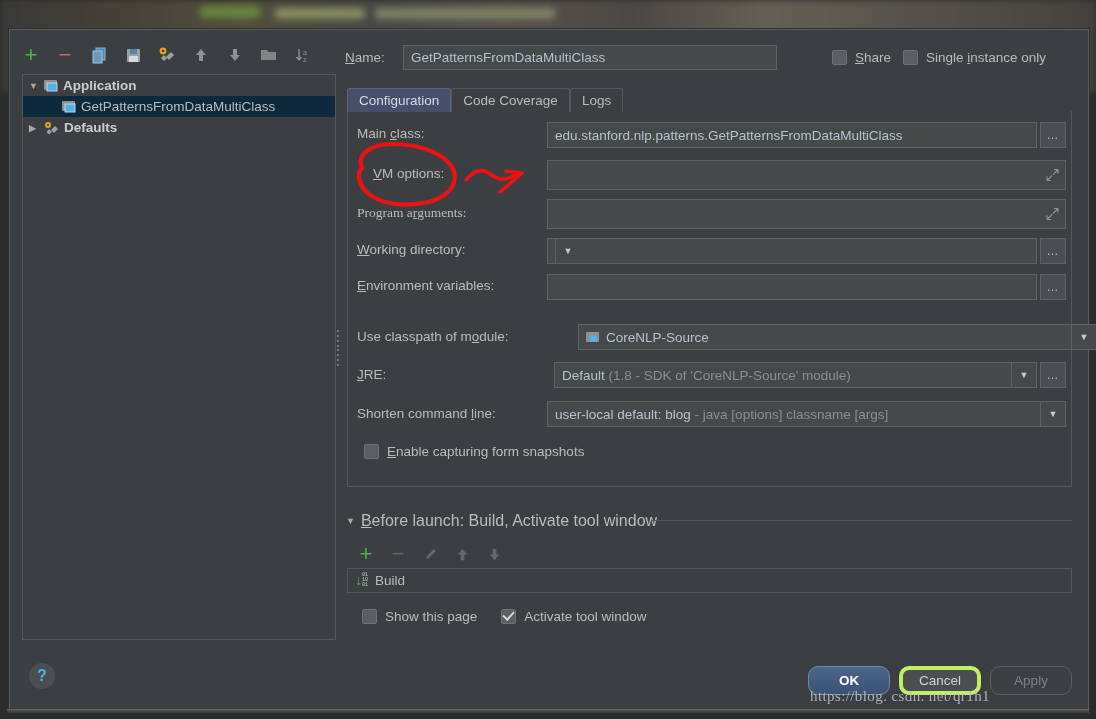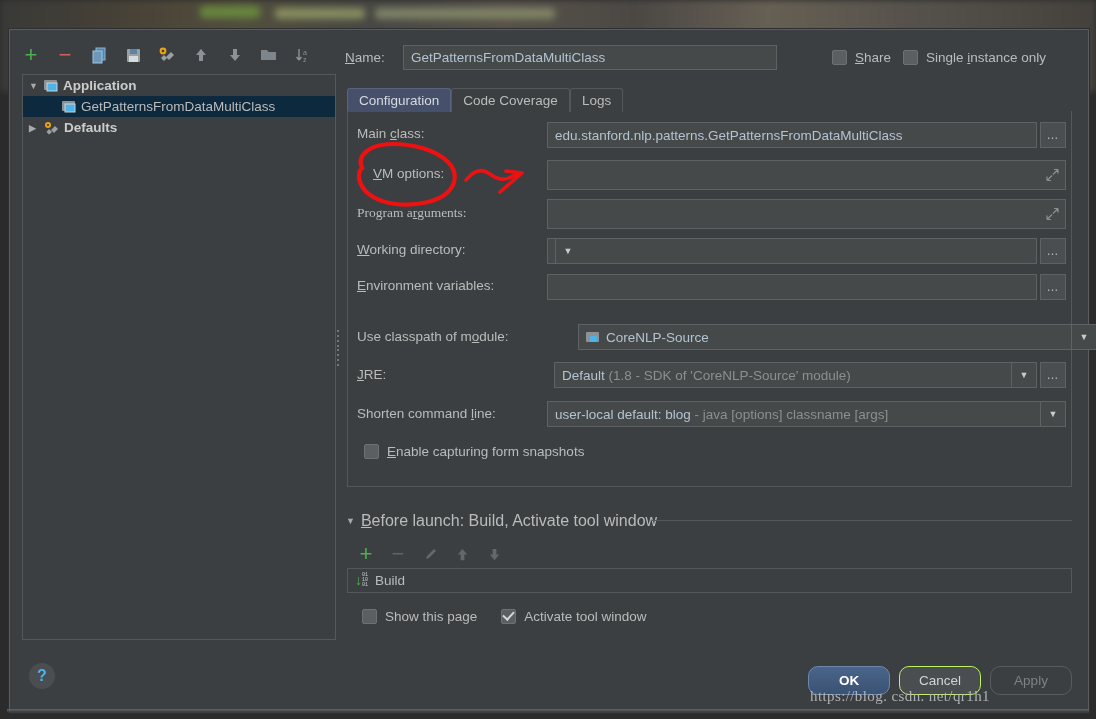--- a/index.html
+++ b/index.html
@@ -133,21 +133,21 @@
   .bottom-cbs{position:absolute;left:362px;top:609px;display:flex;align-items:center;gap:24px;}
 
   
   .helpbtn{position:absolute;left:29px;top:663px;width:26px;height:26px;border-radius:50%;
     background:#4b4e50;display:flex;align-items:center;justify-content:center;
     color:#4fb3e8;font-size:16px;font-weight:bold;cursor:pointer;}
   .dlgbtn{position:absolute;height:29px;border-radius:10px;display:flex;align-items:center;
     justify-content:center;font-size:13.5px;cursor:pointer;box-sizing:border-box;}
   .ok{left:808px;top:666px;width:82px;background:linear-gradient(180deg,#4a658b,#3a5273);
     border:1px solid #6d87ab;color:#ffffff;font-weight:bold;}
-  .cancel{left:899px;top:666px;width:82px;background:#4b4e50;border:1px solid #bef264;color:#d2d4d6;}
+  .cancel{left:899px;top:666px;width:82px;background:#4b4e50;border:4px solid #bef264;color:#d2d4d6;}
   .apply{left:990px;top:666px;width:82px;background:#43464800;border:1px solid #5a5d5f;color:#7e8184;}
 
   
   .wm{position:absolute;left:810px;top:688px;font-size:15px;color:#b9bcbe;
     font-family:"Liberation Serif",serif;letter-spacing:.4px;opacity:.92;white-space:nowrap;}
 
   
   .annot{position:absolute;left:340px;top:140px;width:240px;height:90px;pointer-events:none;}
 </style>
 </head>

